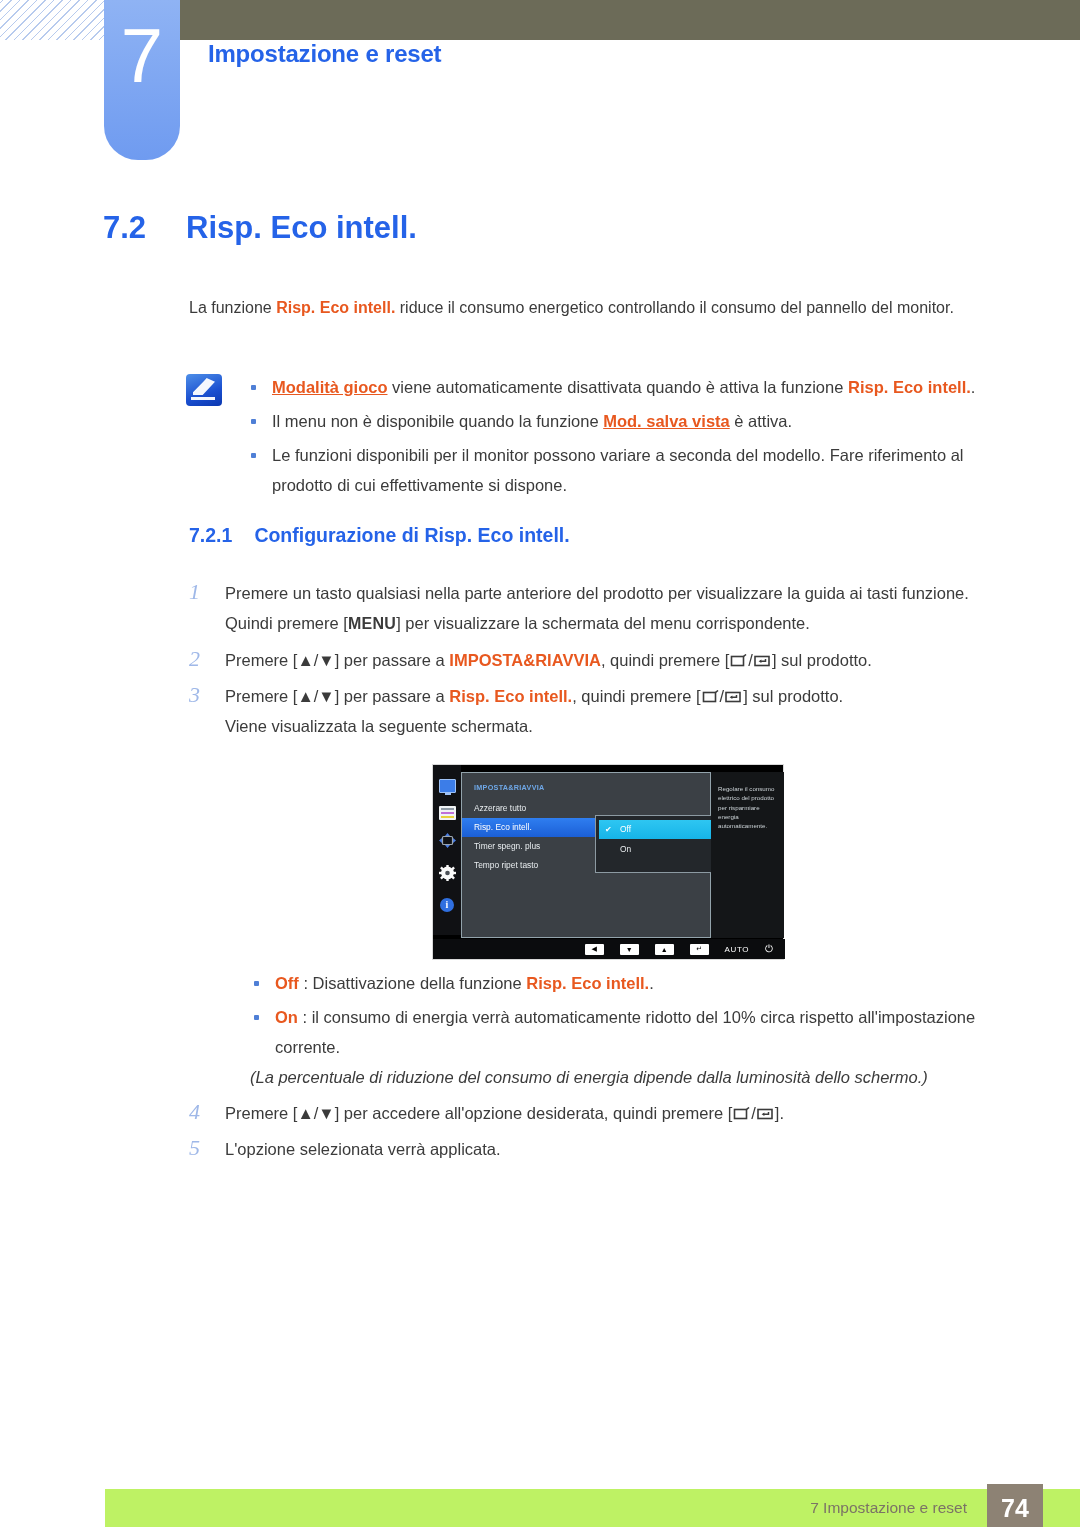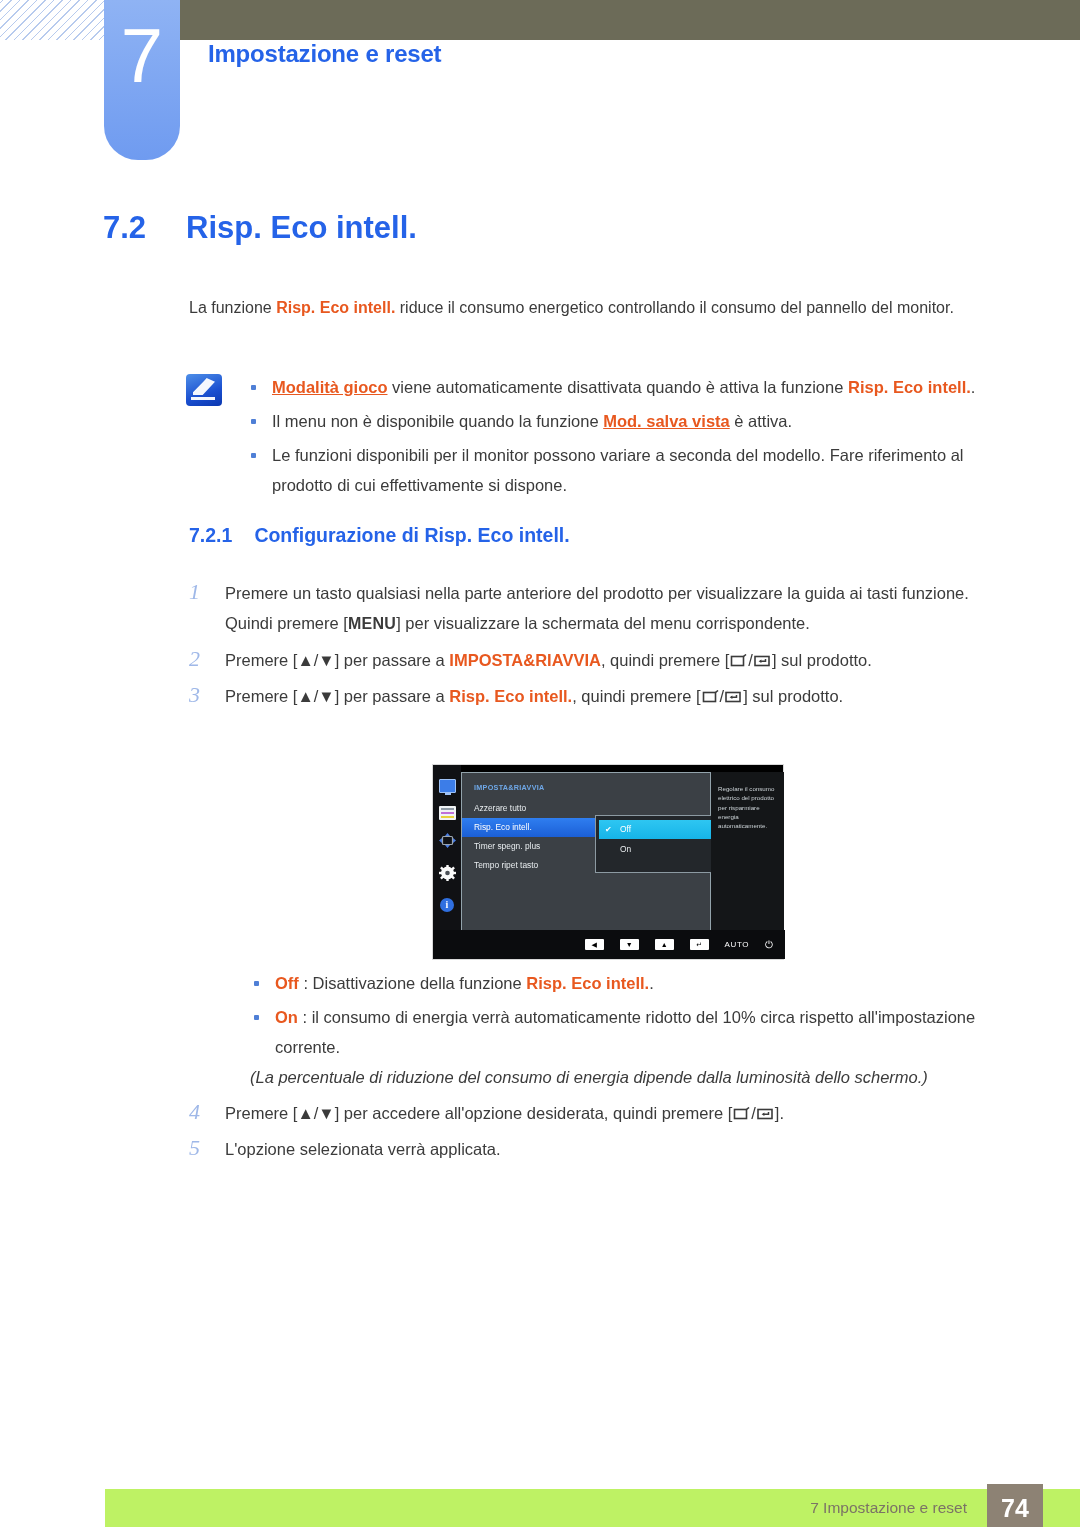--- a/index.html
+++ b/index.html
@@ -145,21 +145,21 @@
   .osd-opt.on {
     background: linear-gradient(180deg,#2ec6f2 0%, #16b4e8 100%);
     color: #ffffff; margin: 4px 3px 0 3px; height: 19px; line-height: 19px;
     padding-left: 21px;
   }
   .osd-opt.on::before {
     content: "✔"; position: absolute; left: 6px; top: 0;
     font-size: 8px; color: #ffffff;
   }
   .osd-bottom {
-    position: absolute; left: 0; bottom: 0; width: 352px; height: 29px;
+    position: absolute; left: 0; bottom: 0; width: 352px; height: 20px;
     background: #0b0c0e; display: flex; align-items: center;
     justify-content: flex-end; gap: 16px; padding-right: 12px;
   }
   .btn-k {
     width: 19px; height: 11px; background: #ffffff; color: #000;
     font-size: 7px; display: flex; align-items: center; justify-content: center;
     border-radius: 1px;
   }
   .osd-auto { color:#ffffff; font-size: 8px; letter-spacing: .6px; }
   .osd-pw { color:#ffffff; font-size: 10px; }
@@ -244,20 +244,21 @@
       </li>
       <li>
         <span class="num">3</span><span>Premere [▲/▼] per passare a </span><span class="kw-orange">Risp. Eco intell.</span><span>, quindi premere [</span><span><svg class="keyicon" width="19" height="14" viewBox="0 0 19 14">
               <rect x="2.5" y="2.5" width="12" height="9" fill="none" stroke="#3b3b3b" stroke-width="1.6"></rect>
               <path d="M14.5 2.5 L17 0.5" stroke="#3b3b3b" stroke-width="1.6"></path>
             </svg>/<svg class="keyicon" width="19" height="14" viewBox="0 0 19 14">
               <rect x="2" y="2.5" width="14" height="9" fill="none" stroke="#3b3b3b" stroke-width="1.6"></rect>
               <path d="M12.5 5 v2.2 H7" fill="none" stroke="#3b3b3b" stroke-width="1.5"></path>
               <path d="M8.4 5.4 L5.6 7.2 L8.4 9" fill="#3b3b3b"></path>
             </svg></span><span>] sul prodotto.</span>
+        <div>Viene visualizzata la seguente schermata.</div>
       </li>
     </ol>
   </div>
 
   <div class="osd">
     <div class="osd-side">
       <div class="ic ic-monitor"></div>
       <div class="ic ic-list">
           <i></i>
           <i class="p"></i>

